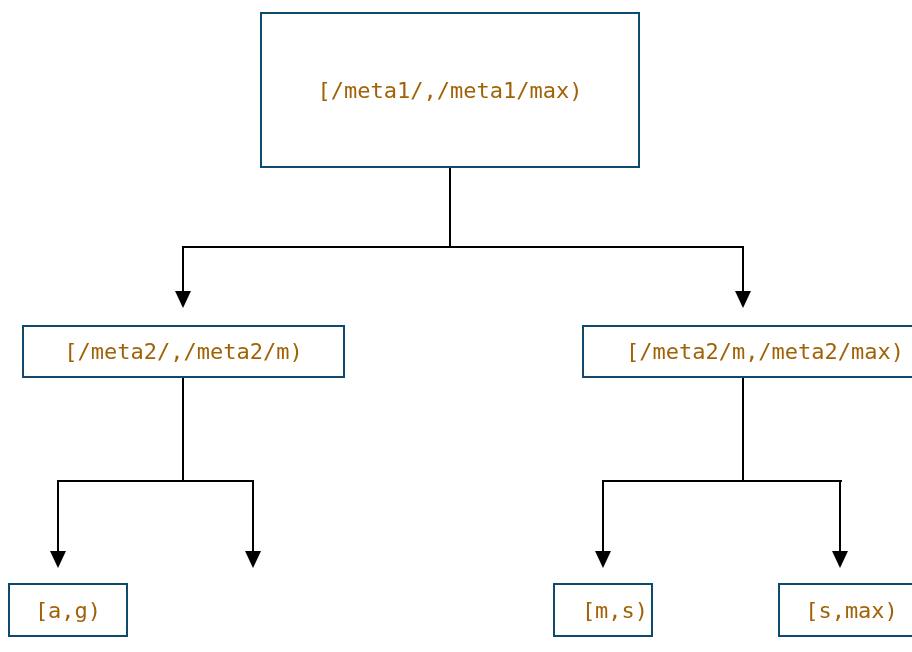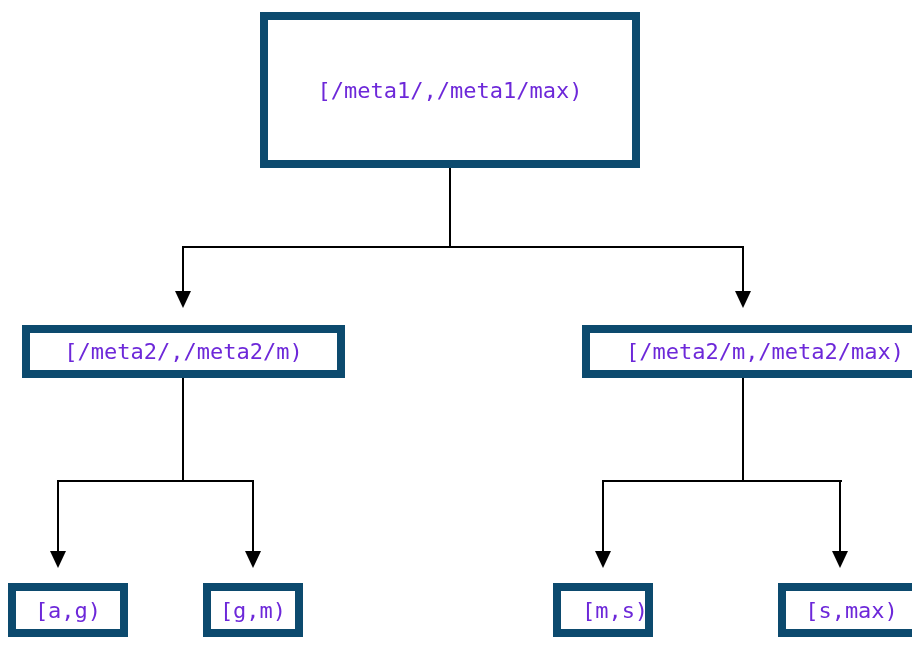--- a/index.html
+++ b/index.html
@@ -10,23 +10,23 @@
   .canvas {
     position: relative;
     width: 912px;
     height: 652px;
     background: #ffffff;
     font-family: "DejaVu Sans Mono", "Liberation Mono", monospace;
     overflow: hidden;
   }
   .node {
     position: absolute;
-    border: 8px solid #0c4a6e;
+    border: 2px solid #0c4a6e;
     background: #ffffff;
-    color: #6d28d9;
+    color: #a16207;
     display: flex;
     align-items: center;
     justify-content: center;
     font-size: 22px;
     white-space: nowrap;
     box-sizing: border-box;
   }
   .node-root      { left: 260px; top: 12px;  width: 380px; height: 156px; }
   .node-left      { left: 22px;  top: 325px; width: 323px; height: 53px; }
   .node-right     { left: 582px; top: 325px; width: 366px; height: 53px; }
@@ -94,17 +94,16 @@
   <div class="arrow-down arr-top-r"></div>
   <div class="arrow-down arr-ll"></div>
   <div class="arrow-down arr-lr"></div>
   <div class="arrow-down arr-rl"></div>
   <div class="arrow-down arr-rr"></div>
 
   <div class="node node-root">[/meta1/,/meta1/max)</div>
   <div class="node node-left">[/meta2/,/meta2/m)</div>
   <div class="node node-right">[/meta2/m,/meta2/max)</div>
   <div class="node node-leaf-ag">[a,g)</div>
-  <div class="node node-leaf-gm">[g,m)</div>
   <div class="node node-leaf-ms">[m,s)</div>
   <div class="node node-leaf-smax">[s,max)</div>
 
 </div>
 
 </body></html>

